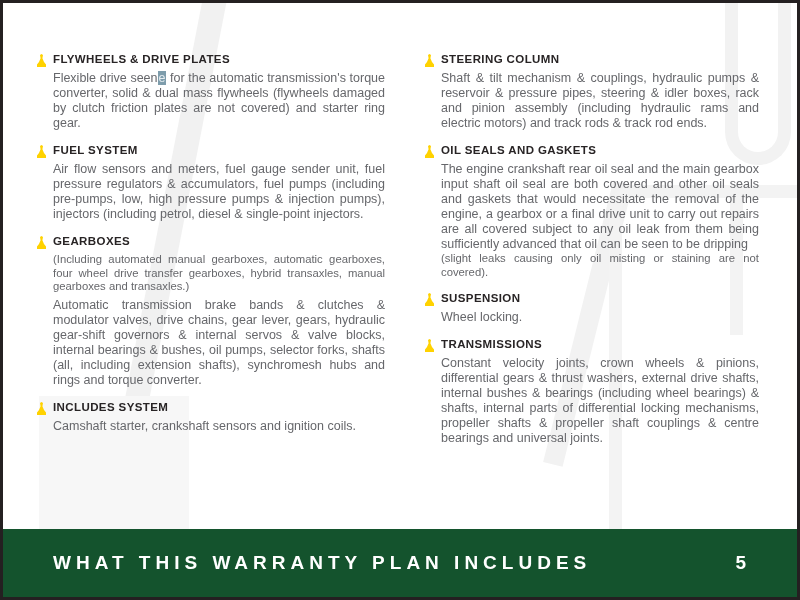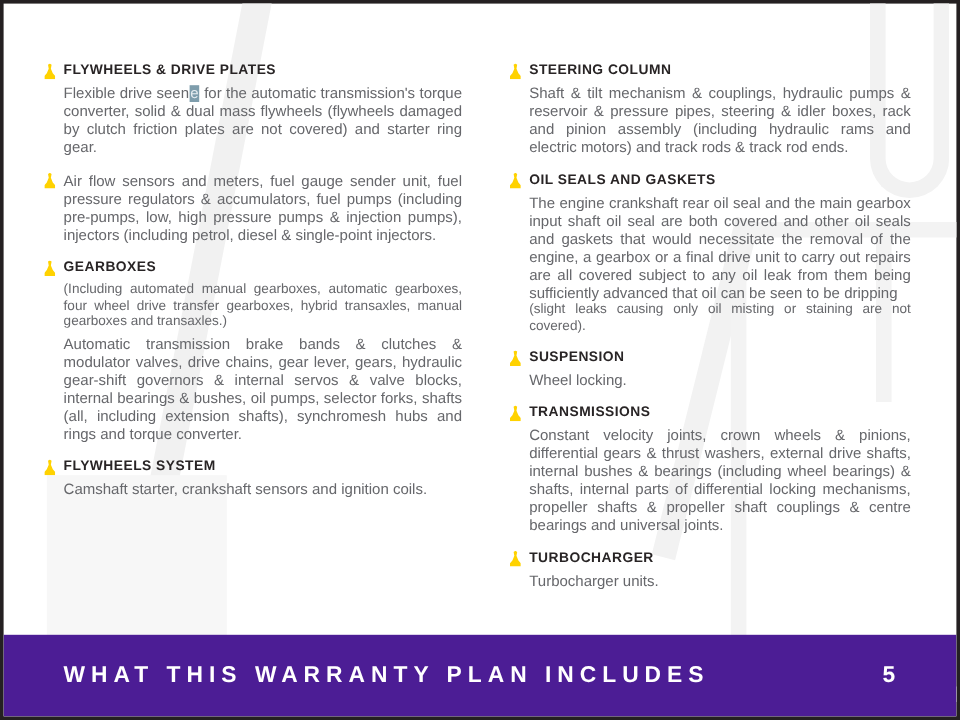--- a/index.html
+++ b/index.html
@@ -35,21 +35,21 @@
   }
   .sec p{
     margin:0;font-size:12.5px;line-height:15px;color:#66676b;
     text-align:justify;
   }
   .sec p.small{font-size:11.3px;line-height:13.5px;}
   .sec p.small.before{margin-bottom:4px;}
   .hl{background:#7e9dac;color:#e6edf1;padding:0 1px;}
 
   .footer{
-    position:absolute;left:0;right:0;bottom:0;height:68px;background:#4c1d95;
+    position:absolute;left:0;right:0;bottom:0;height:68px;background:#14532d;
     z-index:2;display:flex;align-items:center;justify-content:space-between;
     padding:0 50px;box-sizing:border-box;margin-top:46px;
   }
   .footer .title{
     color:#ffffff;font-size:19px;font-weight:700;letter-spacing:5px;
   }
   .footer .pagenum{
     color:#ffffff;font-size:19px;font-weight:700;letter-spacing:1px;
   }
 </style>
@@ -76,41 +76,42 @@
       <h3>FLYWHEELS &amp; DRIVE PLATES</h3>
       <p><span>Flexible drive seen</span><span class="hl">e</span><span> for the automatic transmission's torque converter, solid &amp; dual mass flywheels (flywheels damaged by clutch friction plates are not covered) and starter ring gear.</span></p>
     </div>
 
     <div class="sec">
       <span class="bullet">
         <svg width="9" height="13" viewBox="0 0 9 13">
             <path d="M4.5 0 L6 1 L5.4 4.2 L7 8 L9 10.4 L9 13 L0 13 L0 10.4 L2 8 L3.6 4.2 L3 1 Z" fill="#ffd200"></path>
           </svg>
       </span>
+      <h3>FUEL SYSTEM</h3>
       <p>Air flow sensors and meters, fuel gauge sender unit, fuel pressure regulators &amp; accumulators, fuel pumps (including pre-pumps, low, high pressure pumps &amp; injection pumps), injectors (including petrol, diesel &amp; single-point injectors.</p>
     </div>
 
     <div class="sec">
       <span class="bullet">
         <svg width="9" height="13" viewBox="0 0 9 13">
             <path d="M4.5 0 L6 1 L5.4 4.2 L7 8 L9 10.4 L9 13 L0 13 L0 10.4 L2 8 L3.6 4.2 L3 1 Z" fill="#ffd200"></path>
           </svg>
       </span>
       <h3>GEARBOXES</h3>
       <p class="small before">(Including automated manual gearboxes, automatic gearboxes, four wheel drive transfer gearboxes, hybrid transaxles, manual gearboxes and transaxles.)</p>
       <p>Automatic transmission brake bands &amp; clutches &amp; modulator valves, drive chains, gear lever, gears, hydraulic gear-shift governors &amp; internal servos &amp; valve blocks, internal bearings &amp; bushes, oil pumps, selector forks, shafts (all, including extension shafts), synchromesh hubs and rings and torque converter.</p>
     </div>
 
     <div class="sec">
       <span class="bullet">
         <svg width="9" height="13" viewBox="0 0 9 13">
             <path d="M4.5 0 L6 1 L5.4 4.2 L7 8 L9 10.4 L9 13 L0 13 L0 10.4 L2 8 L3.6 4.2 L3 1 Z" fill="#ffd200"></path>
           </svg>
       </span>
-      <h3>FLYWHEELS SYSTEM</h3>
+      <h3>INCLUDES SYSTEM</h3>
       <p>Camshaft starter, crankshaft sensors and ignition coils.</p>
     </div>
 
   </div>
 
   <div class="col col-right">
 
     <div class="sec">
       <span class="bullet">
         <svg width="9" height="13" viewBox="0 0 9 13">
@@ -145,29 +146,20 @@
     <div class="sec">
       <span class="bullet">
         <svg width="9" height="13" viewBox="0 0 9 13">
             <path d="M4.5 0 L6 1 L5.4 4.2 L7 8 L9 10.4 L9 13 L0 13 L0 10.4 L2 8 L3.6 4.2 L3 1 Z" fill="#ffd200"></path>
           </svg>
       </span>
       <h3>TRANSMISSIONS</h3>
       <p>Constant velocity joints, crown wheels &amp; pinions, differential gears &amp; thrust washers, external drive shafts, internal bushes &amp; bearings (including wheel bearings) &amp; shafts, internal parts of differential locking mechanisms, propeller shafts &amp; propeller shaft couplings &amp; centre bearings and universal joints.</p>
     </div>
 
-    <div class="sec">
-      <span class="bullet">
-        <svg width="9" height="13" viewBox="0 0 9 13">
-            <path d="M4.5 0 L6 1 L5.4 4.2 L7 8 L9 10.4 L9 13 L0 13 L0 10.4 L2 8 L3.6 4.2 L3 1 Z" fill="#ffd200"></path>
-          </svg>
-      </span>
-      <h3>TURBOCHARGER</h3>
-      <p>Turbocharger units.</p>
-    </div>
 
   </div>
 
   <div class="footer">
     <span class="title">WHAT THIS WARRANTY PLAN INCLUDES</span>
     <span class="pagenum">5</span>
   </div>
 
 </div>
 

